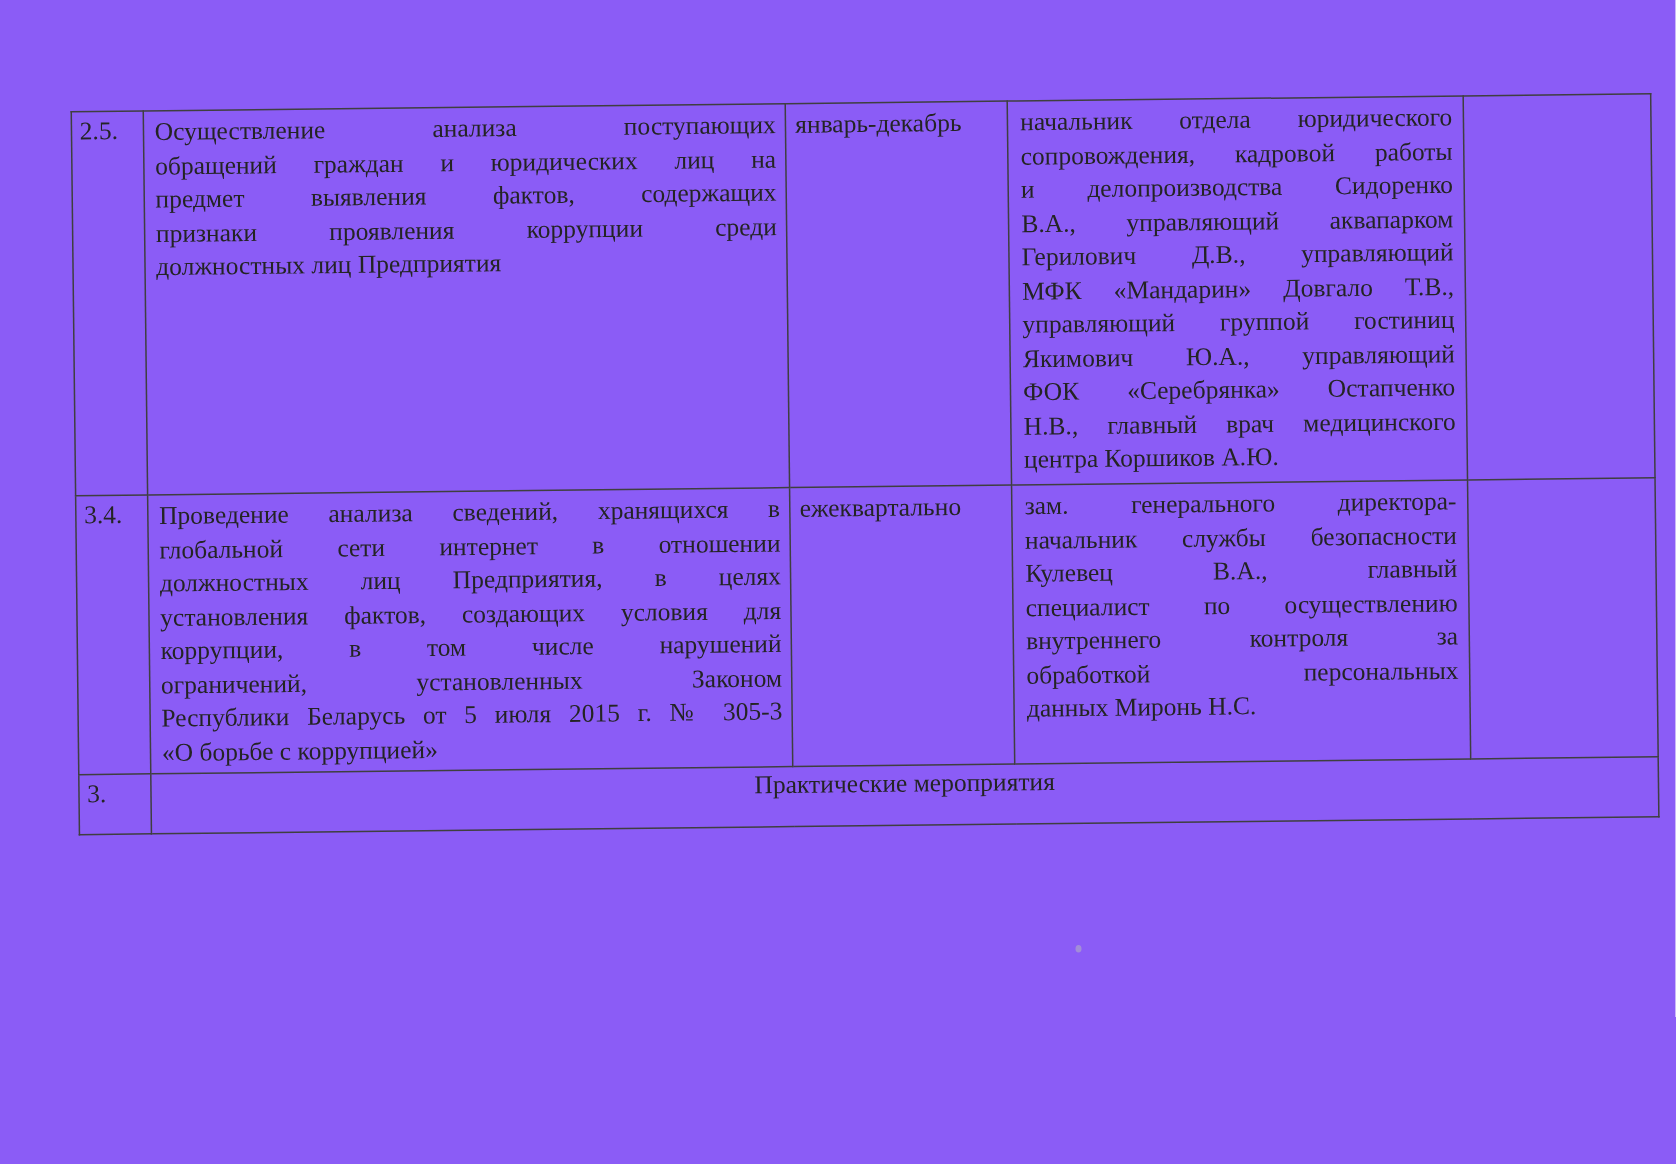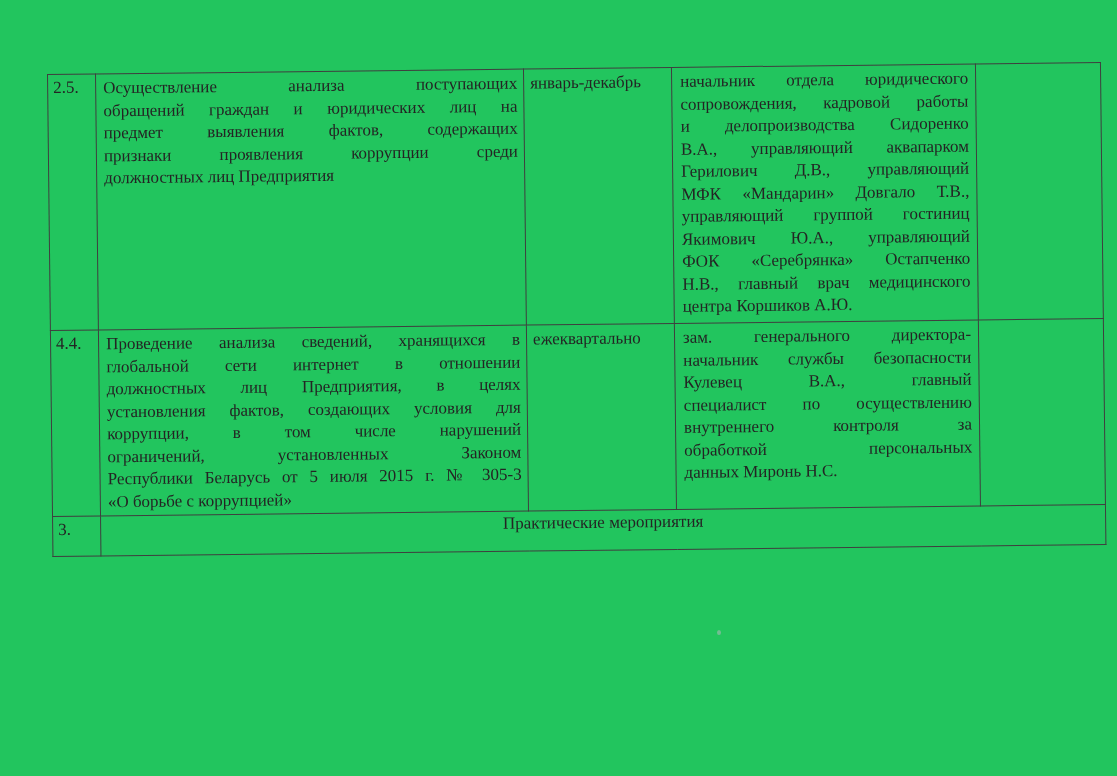--- a/index.html
+++ b/index.html
@@ -8,21 +8,21 @@
     width: 1117px;
     height: 776px;
     overflow: hidden;
     background: #fdfdfc;
     font-family: "Liberation Serif", "DejaVu Serif", serif;
   }
   .scan-page {
     position: relative;
     width: 1117px;
     height: 776px;
-    background: #22c55e;
+    background: #8b5cf6;
   }
   .table-wrap {
     position: absolute;
     left: 47px;
     top: 74px;
     width: 1053px;
     transform: rotate(-0.65deg);
     transform-origin: 0 0;
   }
   table.plan-table {
@@ -120,21 +120,21 @@
                 <div class="jline">ФОК «Серебрянка» Остапченко</div>
                 <div class="jline">Н.В., главный врач медицинского</div>
                 <div class="jline last">центра Коршиков А.Ю.</div>
               </div>
         </td>
         <td class="cell-note"></td>
       </tr>
 
       <tr class="r-26">
         <td class="cell-num">
-          <span>4.4.</span>
+          <span>3.4.</span>
         </td>
         <td class="cell-act">
           <div>
                 <div class="jline">Проведение анализа сведений, хранящихся в</div>
                 <div class="jline">глобальной сети интернет в отношении</div>
                 <div class="jline">должностных лиц Предприятия, в целях</div>
                 <div class="jline">установления фактов, создающих условия для</div>
                 <div class="jline">коррупции, в том числе нарушений</div>
                 <div class="jline">ограничений, установленных Законом</div>
                 <div class="jline">Республики Беларусь от 5 июля 2015 г. № 305-3</div>

